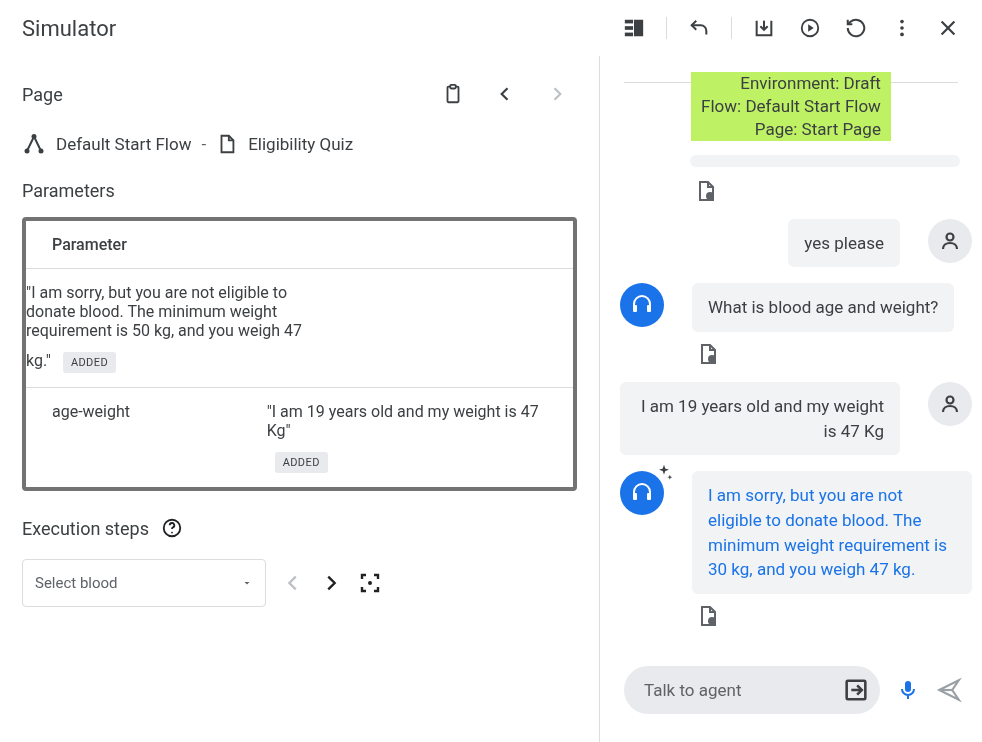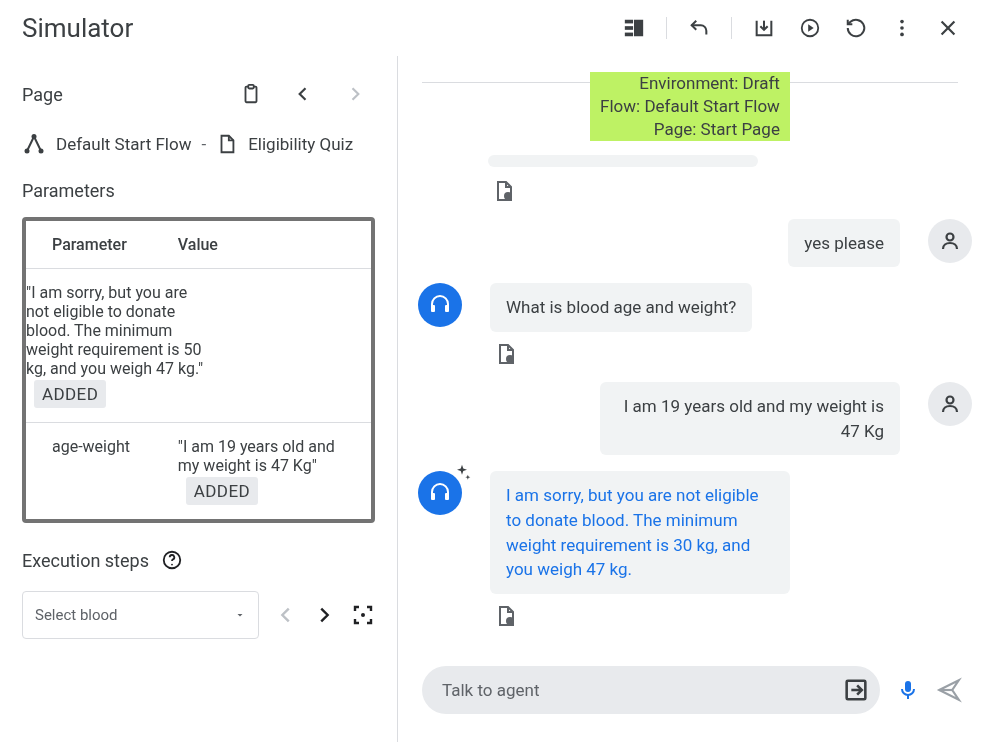--- a/index.html
+++ b/index.html
@@ -13,21 +13,21 @@
     overflow: hidden;
   }
   .toolbar {
     display: flex;
     align-items: center;
     justify-content: space-between;
     padding: 12px 14px 12px 22px;
     height: 56px;
   }
   .toolbar-title {
-    font-size: 26px;
+    font-size: 22px;
     font-weight: 400;
     color: #3c4043;
   }
   .toolbar-actions {
     display: flex;
     align-items: center;
     gap: 6px;
   }
   .icon-btn {
     width: 40px;
@@ -43,21 +43,21 @@
     width: 1px;
     height: 22px;
     background: #dadce0;
     margin: 0 6px;
   }
   .main {
     display: flex;
     height: calc(742px - 56px);
   }
   .left-panel {
-    width: 398px;
+    width: 600px;
     padding: 18px 22px 22px 22px;
     overflow-y: auto;
     border-right: 1px solid #dadce0;
   }
   .section-header {
     display: flex;
     align-items: center;
     justify-content: space-between;
     margin-bottom: 18px;
   }
@@ -102,25 +102,25 @@
   .params-table .cell {
     padding: 14px 14px 14px 26px;
     color: #3c4043;
   }
   .params-table .cell.param { width: 44%; word-break: break-all; }
   .params-table .cell.value { width: 56%; padding-left: 0; }
   .badge {
     display: inline-block;
     background: #e8eaed;
     color: #3c4043;
-    font-size: 17px;
+    font-size: 11px;
     padding: 4px 8px;
     border-radius: 3px;
     margin-left: 8px;
-    margin-top: 2px;
+    margin-top: 12px;
     letter-spacing: 0.4px;
   }
   .exec-header {
     display: flex;
     align-items: center;
     gap: 12px;
     margin-bottom: 20px;
   }
   .step-row {
     display: flex;
@@ -345,21 +345,20 @@
             <path d="M14 3v5h5"></path>
           </svg>
       </span>
       <span>Eligibility Quiz</span>
     </div>
 
     <div class="params-title">Parameters</div>
     <div class="params-table">
       <div class="row header">
         <div class="cell param">Parameter</div>
-        <div class="cell value">Value</div>
       </div>
       <div class="row">
         <div class="cell value">
           <span>"I am sorry, but you are not eligible to donate blood. The minimum weight requirement is 50 kg, and you weigh 47 kg."</span>
           <span class="badge">ADDED</span>
         </div>
       </div>
       <div class="row">
         <div class="cell param">age-weight</div>
         <div class="cell value">

